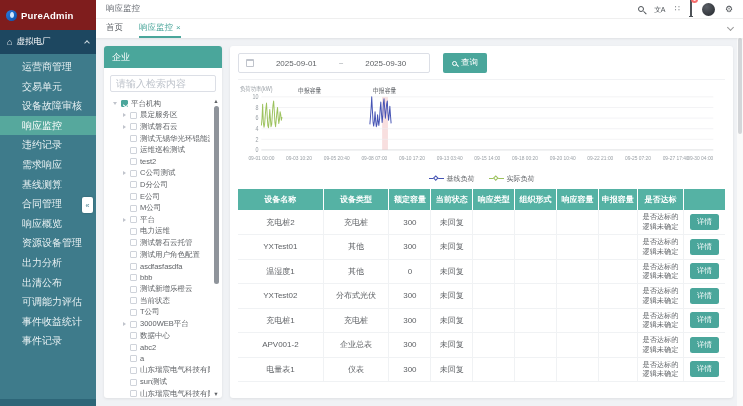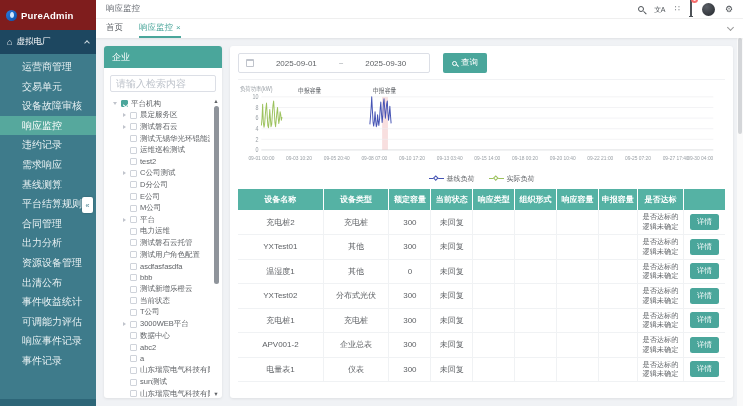--- a/index.html
+++ b/index.html
@@ -112,28 +112,27 @@
       <span class="chev-up"></span>
     </div>
     <div class="menu">
         <div class="menu-item">运营商管理</div>
         <div class="menu-item">交易单元</div>
         <div class="menu-item">设备故障审核</div>
         <div class="menu-item active">响应监控</div>
         <div class="menu-item">违约记录</div>
         <div class="menu-item">需求响应</div>
         <div class="menu-item">基线测算</div>
-        <div class="menu-item">平台结算规则</div>
         <div class="menu-item">合同管理</div>
+        <div class="menu-item">响应概览</div>
+        <div class="menu-item">资源设备管理</div>
         <div class="menu-item">出力分析</div>
-        <div class="menu-item">资源设备管理</div>
         <div class="menu-item">出清公布</div>
+        <div class="menu-item">可调能力评估</div>
         <div class="menu-item">事件收益统计</div>
-        <div class="menu-item">可调能力评估</div>
-        <div class="menu-item">响应事件记录</div>
         <div class="menu-item">事件记录</div>
       </div>
     <div class="sidebar-footer"></div>
     <div class="collapse-handle">
       <span>«</span>
     </div>
   </div>
 
   <div class="main-col">
 

